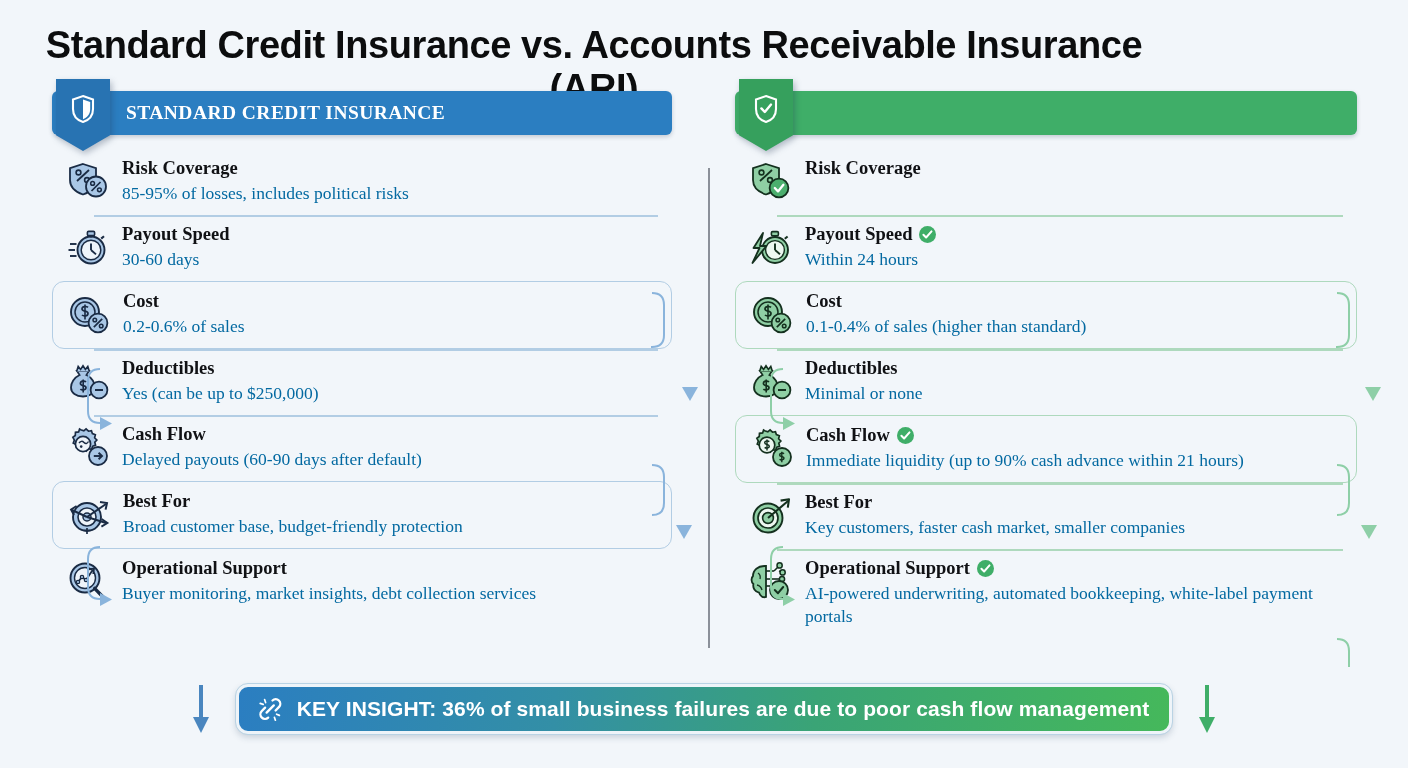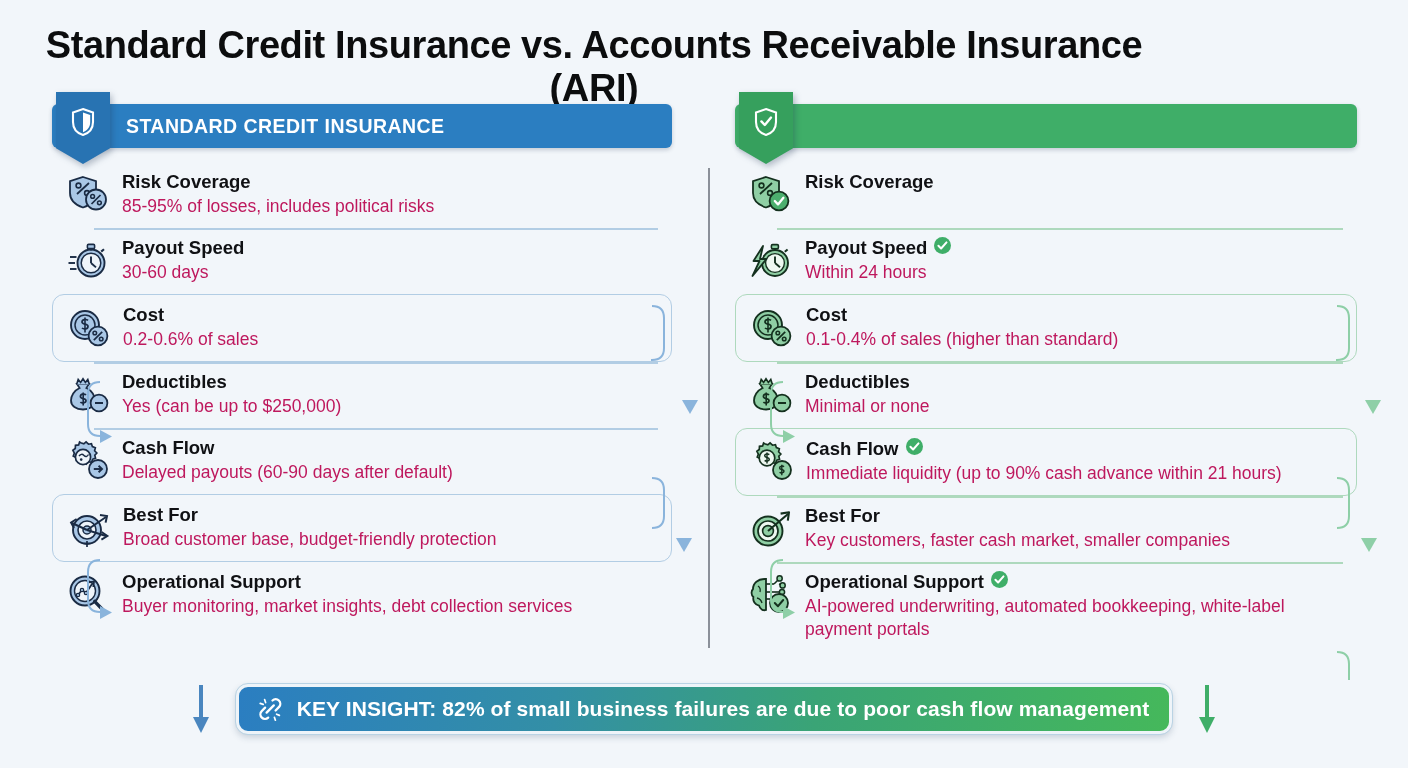--- a/index.html
+++ b/index.html
@@ -17,21 +17,21 @@
     position: absolute;
     top: 24px; left: 0; width: 1188px;
     text-align: center;
     font-size: 38px;
     font-weight: bold;
     letter-spacing: -0.4px;
     color: #0c0d0e;
   }
 
   
-  .panel { position: absolute; top: 104px; }
+  .panel { position: absolute; top: 91px; font-family: Liberation Serif, serif; }
   .panel.left  { left: 52px;  width: 620px; }
   .panel.right { left: 735px; width: 622px; }
 
   .divider {
     position: absolute;
     left: 708px; top: 168px;
     width: 2px; height: 480px;
     background: #8b9099;
   }
 
@@ -98,26 +98,26 @@
     height: 52px;
     display: flex; align-items: center; justify-content: center;
     margin-right: 6px;
   }
   .row-body { padding-top: 2px; }
   .row-label {
     font-size: 18.5px;
     font-weight: bold;
     color: #101114;
     line-height: 1.18;
-    display: flex; align-items: flex-start; gap: 7px;
+    display: flex; align-items: center; gap: 7px;
     white-space: nowrap;
   }
   .row-value {
     font-size: 17.5px;
-    color: #be185d;
+    color: #0369a1;
     line-height: 1.32;
     margin-top: 2px;
     max-width: 560px;
   }
 
   .check {
     flex: 0 0 17px;
     width: 17px; height: 17px;
     display: inline-block;
   }
@@ -536,21 +536,21 @@
     <div class="banner">
       <svg width="30" height="30" viewBox="0 0 30 30">
         <path d="M17.5 6.5 a4.6 4.6 0 0 1 6.6 6.4 l-3.5 3.6" fill="none" stroke="#ffffff" stroke-width="2.3" stroke-linecap="round"></path>
         <path d="M13.2 23.6 a4.6 4.6 0 0 1 -6.6 -6.4 l3.5 -3.6" fill="none" stroke="#ffffff" stroke-width="2.3" stroke-linecap="round"></path>
         <line x1="11.6" y1="18.6" x2="18.8" y2="11.4" stroke="#ffffff" stroke-width="2.3" stroke-linecap="round"></line>
         <line x1="9.6" y1="5.6" x2="10.6" y2="8.6" stroke="#ffffff" stroke-width="1.7" stroke-linecap="round"></line>
         <line x1="5.2" y1="9.4" x2="8.2" y2="10.4" stroke="#ffffff" stroke-width="1.7" stroke-linecap="round"></line>
         <line x1="21.6" y1="20.2" x2="24.4" y2="21.4" stroke="#ffffff" stroke-width="1.7" stroke-linecap="round"></line>
         <line x1="19.4" y1="23.4" x2="20.4" y2="26.2" stroke="#ffffff" stroke-width="1.7" stroke-linecap="round"></line>
       </svg>
-      <div class="banner-text">KEY INSIGHT: 82% of small business failures are due to poor cash flow management</div>
+      <div class="banner-text">KEY INSIGHT: 36% of small business failures are due to poor cash flow management</div>
     </div>
 
     <svg class="arrow-down" viewBox="0 0 26 52">
       <line x1="13" y1="2" x2="13" y2="36" stroke="#3fae68" stroke-width="4"></line>
       <polygon points="5,34 21,34 13,50" fill="#3fae68"></polygon>
     </svg>
   </div>
 
 </div>
 

